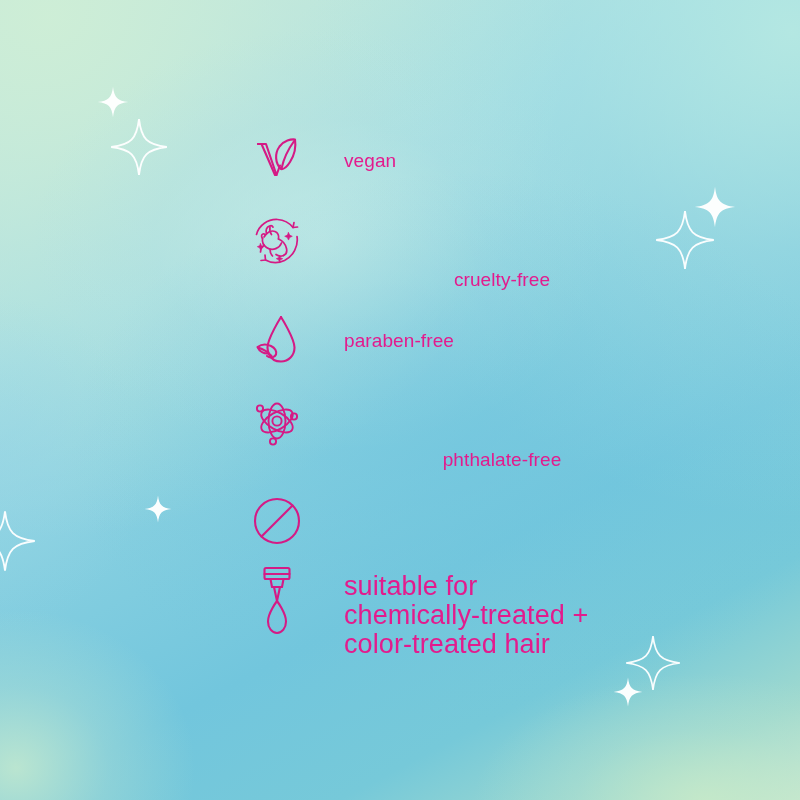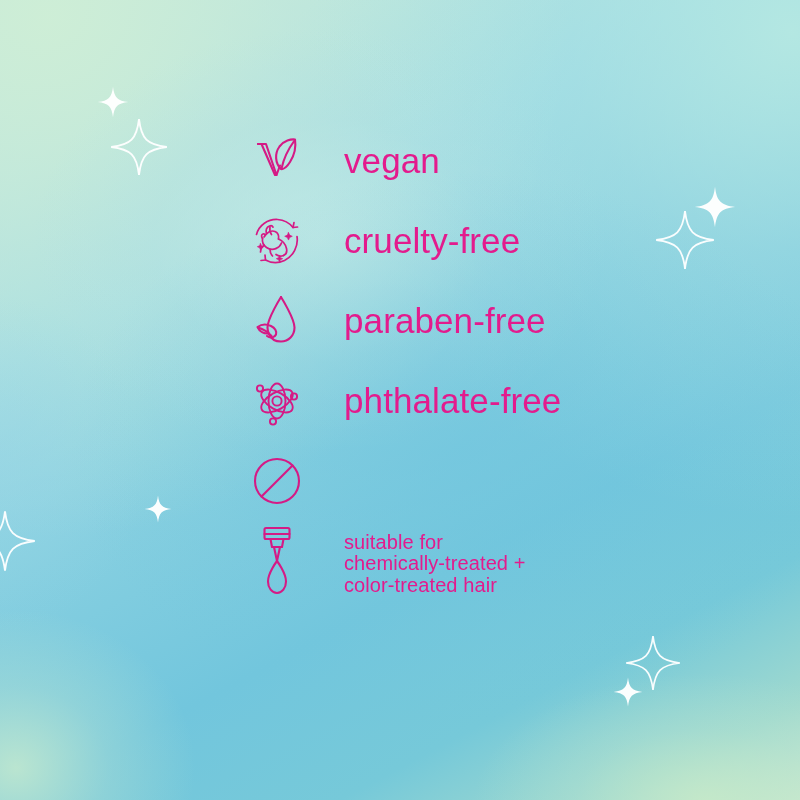--- a/index.html
+++ b/index.html
@@ -111,39 +111,39 @@
     align-items: center;
     justify-content: center;
   }
   .claim-icon svg { display: block; }
 
   .claim-label {
     flex: 1 1 auto;
     padding-left: 38px;
     color: #e31b8d;
     font-family: "Liberation Sans", sans-serif;
-    font-size: 35px;
+    font-size: 19px;
     line-height: 1.05;
     letter-spacing: 0.1px;
     font-weight: 400;
     align-self: center;
     white-space: pre-line;
   }
   
   .row-vegan           { min-height: 56px; margin-bottom: 22px; }
-  .row-cruelty-free    { min-height: 58px; margin-bottom: 22px; }
+  .row-cruelty-free    { min-height: 58px; margin-bottom: 22px; flex-direction: column; }
   .row-paraben-free    { min-height: 58px; margin-bottom: 22px; align-items: center; }
-  .row-phthalate-free  { min-height: 58px; margin-bottom: 22px; }
+  .row-phthalate-free  { min-height: 58px; margin-bottom: 22px; flex-direction: column; }
   .row-sles-sls-free   { min-height: 58px; margin-bottom: 22px; }
   .row-chem-treated    { min-height: 82px; }
   .row-chem-treated .claim-icon { align-self: flex-start; margin-top: 2px; }
   .row-chem-treated .claim-label {
     align-self: flex-start;
     line-height: 1.07;
-    font-size: 20px;
+    font-size: 27px;
   }
 </style>
 </head>
 <body>
 
 <div id="stage">
 
   <div class="bg-layer bg-base"></div>
   <div class="bg-layer bg-glow-tl"></div>
   <div class="bg-layer bg-glow-tr"></div>

